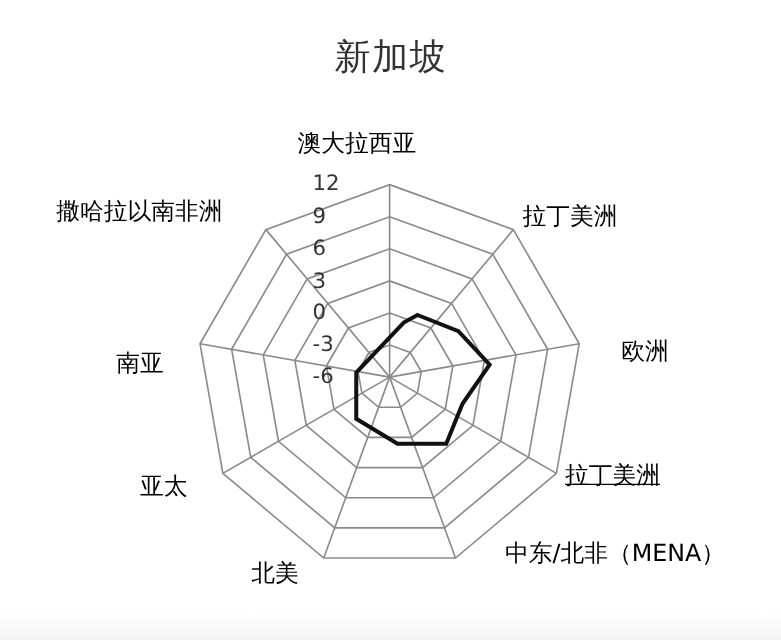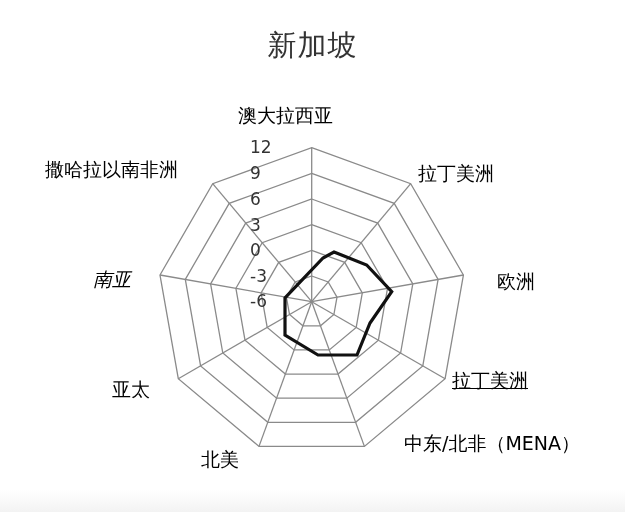--- a/index.html
+++ b/index.html
@@ -64,16 +64,16 @@
 <div class="tick-label" style="left:250px; top:267px;">-3</div>
 <div class="tick-label" style="left:250px; top:292px;">-6</div>
 
 <div class="axis-label" style="left:238px; top:104px;">澳大拉西亚</div>
 <div class="axis-label" style="left:418px; top:162px;">拉丁美洲</div>
 <div class="axis-label" style="left:497px; top:270px;">欧洲</div>
 <div class="axis-label" style="left:452px; top:369px;text-decoration:underline;">拉丁美洲</div>
 <div class="axis-label" style="left:404px; top:432px;">中东/北非（MENA）</div>
 <div class="axis-label" style="left:201px; top:448px;">北美</div>
 <div class="axis-label" style="left:112px; top:378px;">亚太</div>
-<div class="axis-label" style="left:93px; top:268px;font-style:italic;">南亚</div>
+<div class="axis-label" style="left:93px; top:280px;">南亚</div>
 <div class="axis-label" style="left:5px; top:158px;margin-left:40px;">撒哈拉以南非洲</div>
 
 <div class="footer-strip"></div>
 
 </body></html>

